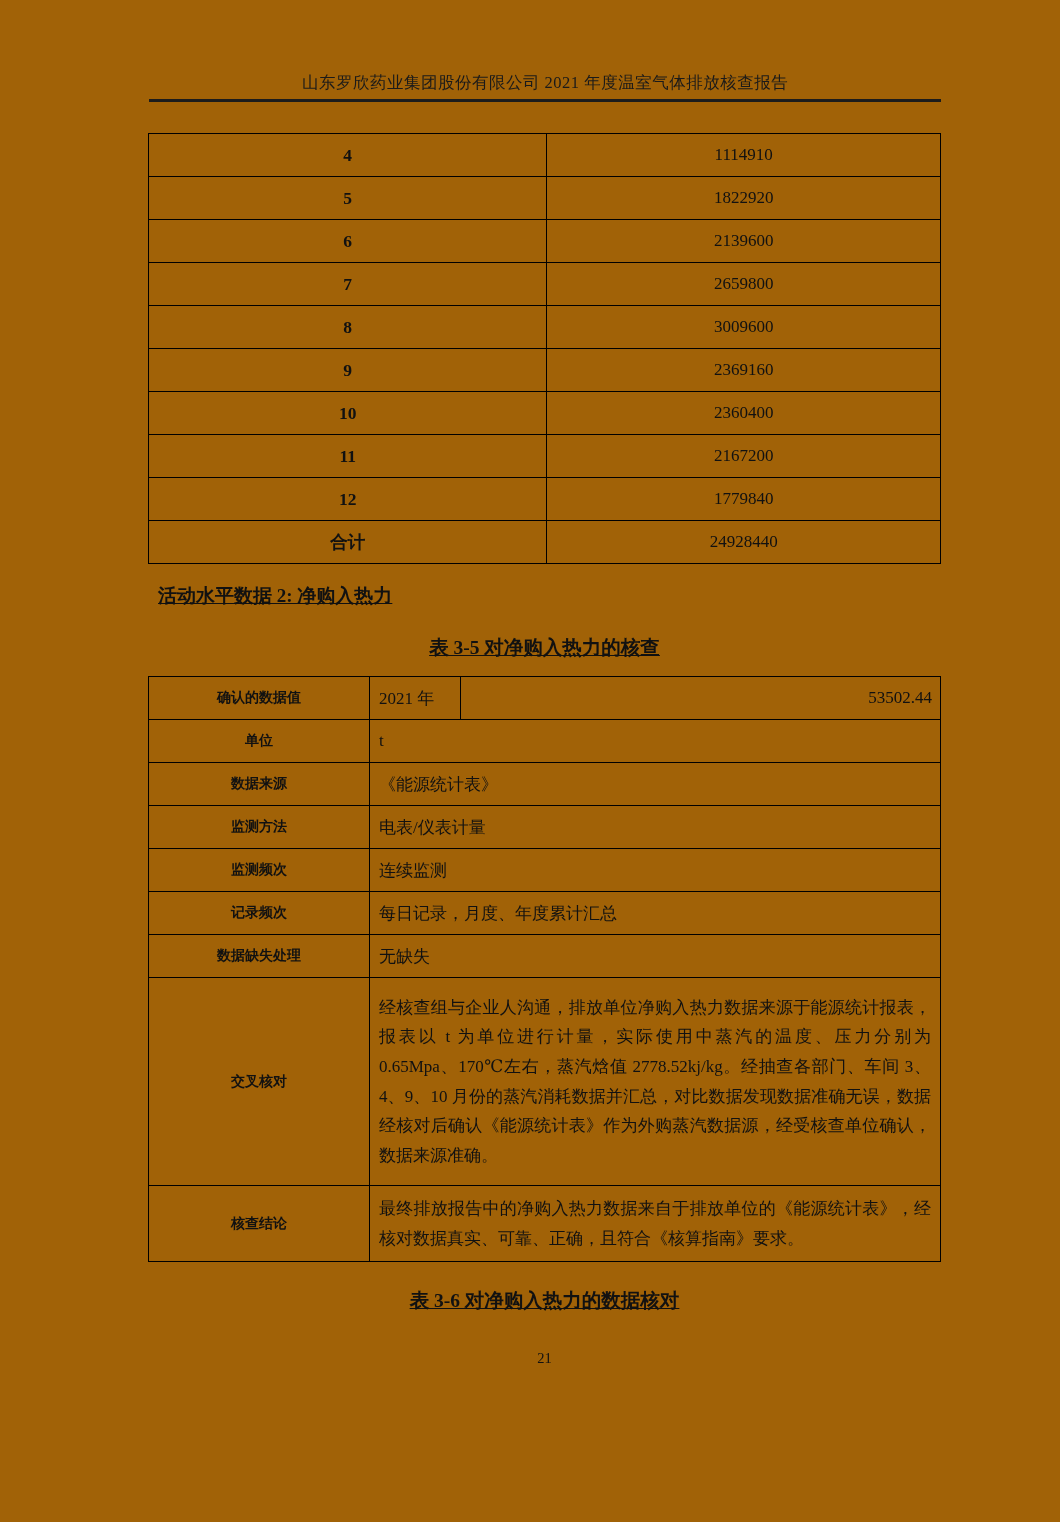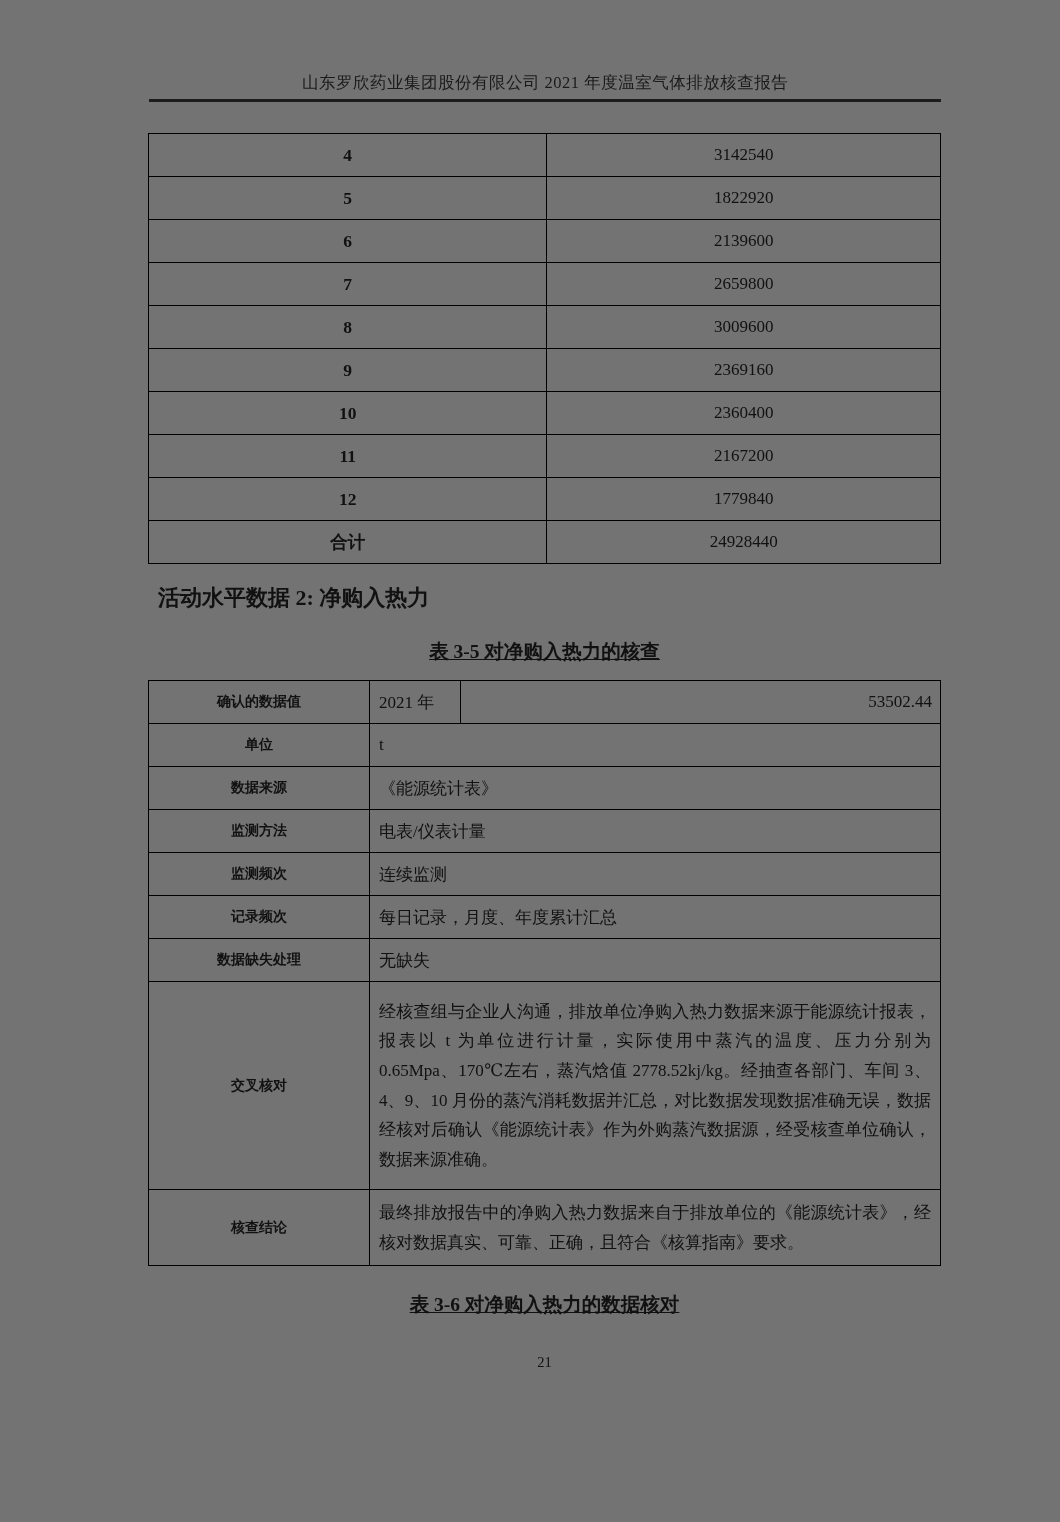--- a/index.html
+++ b/index.html
@@ -2,21 +2,21 @@
 <html><head>
 <meta charset="utf-8">
 <style>
   * { margin: 0; padding: 0; box-sizing: border-box; }
   html, body { background: #ffffff; }
   .page {
     position: relative;
     width: 1060px;
     height: 1522px;
     margin: 0 auto;
-    background: #737373;
+    background: #a16207;
     color: #111;
     font-family: "Liberation Serif", "DejaVu Serif", serif;
     overflow: hidden;
   }
   
   .header-wrap {
     margin-left: 149px;
     width: 792px;
     padding-top: 72px;
   }
@@ -51,23 +51,24 @@
   }
   
   .t1 { margin-top: 31px; }
   .t1 td { height: 43px; text-align: center; }
   .t1 .c-month { font-weight: bold; font-size: 17.5px; }
   .t1 .c-val { font-size: 17px; }
   
   .section-heading {
     margin-top: 19px;
     padding-left: 10px;
-    font-size: 22px;
-    font-weight: bold;
-    color: #111;
+    font-size: 19px;
+    font-weight: bold;
+    color: #111;
+    text-decoration: underline;
   }
   
   .table-caption {
     margin-top: 25px;
     text-align: center;
     font-size: 19.5px;
     font-weight: bold;
     color: #111;
     text-decoration: underline;
   }
@@ -126,21 +127,21 @@
   <div class="content">
 
     <table class="t1">
       <colgroup>
           <col style="width:50.3%">
           <col style="width:49.7%">
         </colgroup>
       <tbody>
         <tr>
           <td class="c-month">4</td>
-          <td class="c-val">3142540</td>
+          <td class="c-val">1114910</td>
         </tr>
         <tr>
           <td class="c-month">5</td>
           <td class="c-val">1822920</td>
         </tr>
         <tr>
           <td class="c-month">6</td>
           <td class="c-val">2139600</td>
         </tr>
         <tr>

